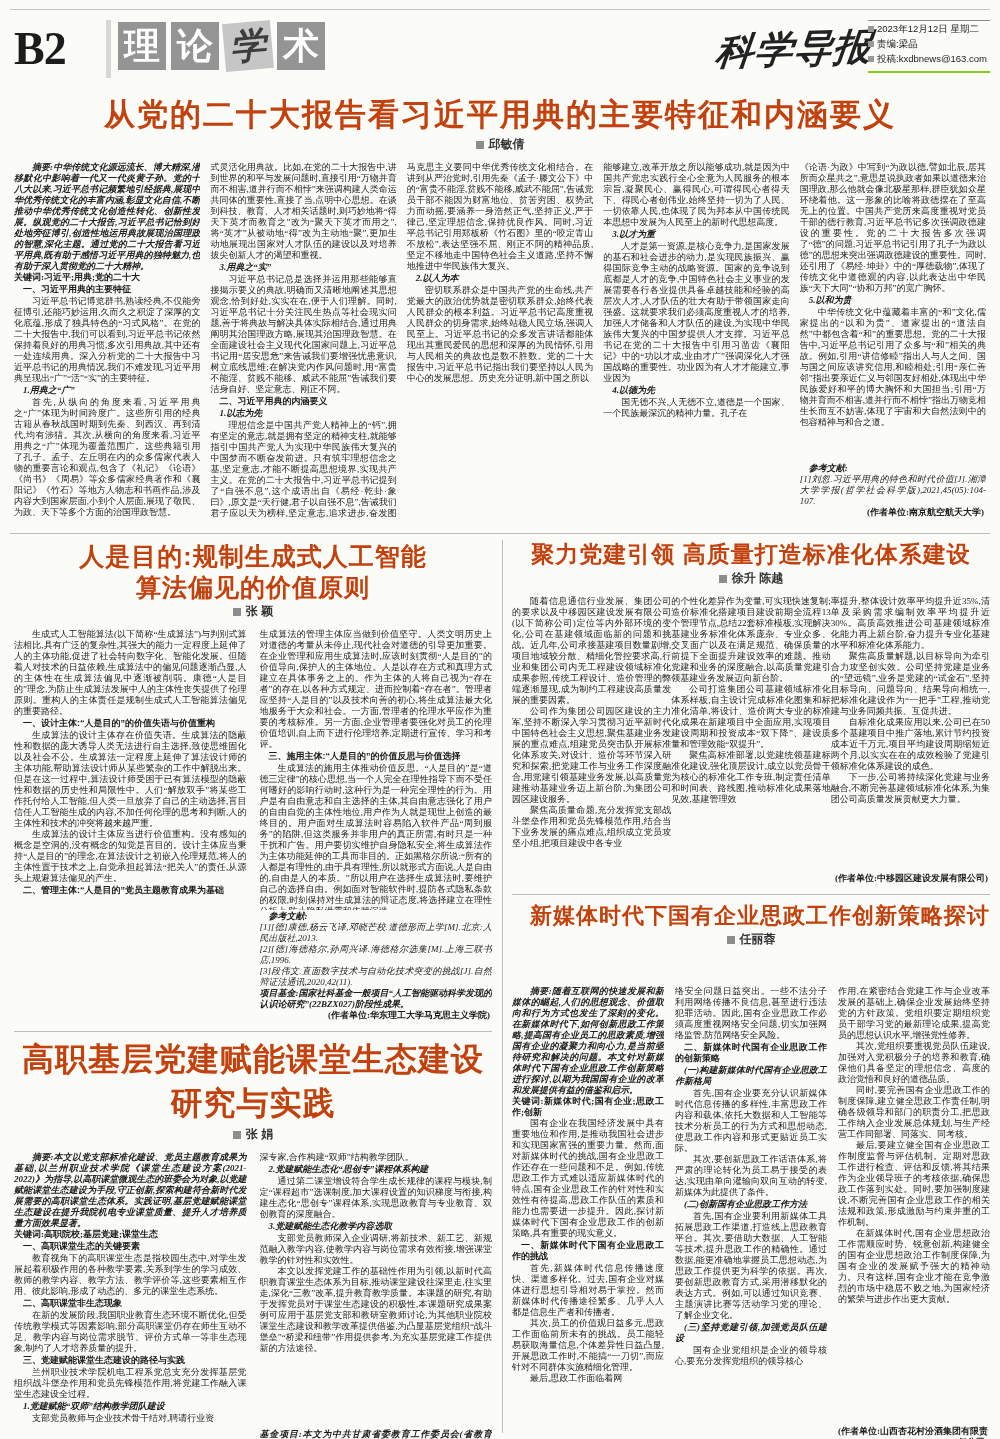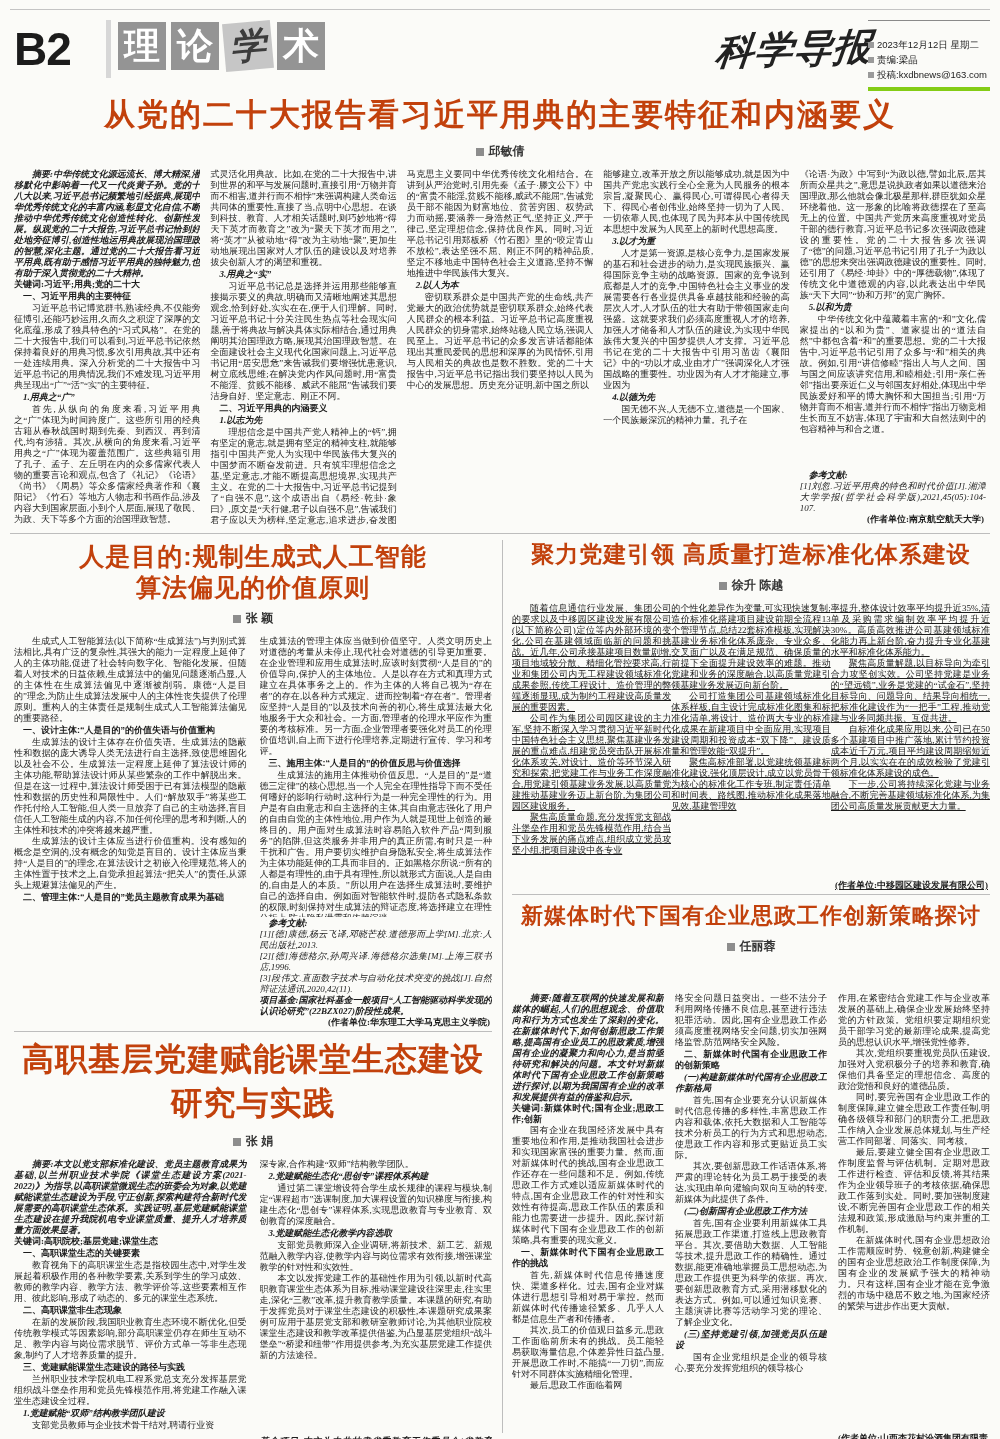--- a/index.html
+++ b/index.html
@@ -2,40 +2,40 @@
 <html><head>
 <meta charset="utf-8">
 <style>
   html,body{margin:0;padding:0;}
   body{width:1000px;height:1439px;position:relative;background:#fbfbf8;color:#1c1c1c;
        font-family:"Liberation Serif","DejaVu Serif",serif;overflow:hidden;}
   .topline{position:absolute;top:9px;left:10px;right:10px;height:1px;background:#c4c4c4;}
   
   .hdr{position:absolute;top:20px;left:14px;right:10px;height:66px;}
   .pageno{position:absolute;left:0;top:2px;font-size:46px;font-weight:bold;
-          font-family:Liberation Sans, sans-serif;letter-spacing:-1px;}
+          font-family:Liberation Serif, serif;letter-spacing:-1px;}
   .hdr-bar{position:absolute;left:92px;top:0;width:5px;height:58px;background:#d7d7d7;}
   .logo{position:absolute;left:104px;top:2px;display:flex;gap:5px;}
   .logo .ch{width:48px;height:48px;background:#949494;color:#fff;font-weight:bold;
             font-size:36px;display:flex;align-items:center;justify-content:center;
             font-family:"Liberation Sans","DejaVu Sans",sans-serif;}
   .logo .ch.alt{background:#c6c6c6;color:#3c3c3c;transform:rotate(-5deg);font-style:italic;}
   .masthead{position:absolute;left:702px;top:4px;font-size:38px;font-weight:bold;font-style:italic;
             letter-spacing:1px;transform:skewX(-8deg) rotate(-2deg);color:#222;
             font-family:"DejaVu Serif",serif;white-space:nowrap;}
   .infobox{position:absolute;right:0;top:0;width:122px;border-top:1px solid #8a8a8a;
-           border-bottom:4px solid #84cc16;padding:16px 0 5px 0;}
+           border-bottom:2px solid #84cc16;padding:0 0 5px 0;}
   .infobox .row{display:flex;align-items:center;font-size:9.5px;line-height:15px;white-space:nowrap;
                 font-family:"Liberation Sans","DejaVu Sans",sans-serif;color:#222;}
   .sq{display:inline-block;width:6px;height:6px;background:#9a9a9a;margin-right:3px;flex:0 0 auto;}
   
   .title{font-weight:bold;text-align:center;color:#c2410c;
          font-family:"Liberation Sans","DejaVu Sans",sans-serif;}
   .byline{display:flex;align-items:center;justify-content:center;gap:5px;
-          font-size:12px;font-weight:bold;color:#333;margin-top:7px;
+          font-size:12px;font-weight:bold;color:#333;margin-top:0;
           font-family:"Liberation Sans","DejaVu Sans",sans-serif;}
   .byline .sq{width:8px;height:8px;background:#8d8d8d;margin:0;}
   .cols{display:flex;margin-top:9px;}
   .col{flex:1;overflow:hidden;display:flex;flex-direction:column;
        font-size:9px;line-height:11px;text-align:justify;}
   .col .body{flex:1 1 auto;overflow:hidden;}
   .col .foot{flex:0 0 auto;}
   .blk{margin:0;}
   .blk.p{text-indent:2em;}
   .blk.abs{text-indent:2em;font-weight:600;color:#222;font-style:italic;}
@@ -56,24 +56,24 @@
   .vr{position:absolute;left:502px;top:540px;bottom:6px;width:1px;background:#bdbdbd;}
   .art-ai{position:absolute;top:541px;left:14px;width:478px;height:486px;}
   .art-ai .title{font-size:25px;line-height:31px;letter-spacing:1px;}
   .art-ai .cols{gap:13px;height:392px;}
   .hr-left{position:absolute;left:14px;width:478px;top:1031px;height:1px;background:#bdbdbd;}
   .art-voc{position:absolute;top:1038px;left:14px;width:478px;height:395px;}
   .art-voc .title{font-size:32px;letter-spacing:1px;}
   .art-voc .cols{gap:13px;height:332px;}
   .art-party{position:absolute;top:539px;left:512px;width:478px;height:350px;}
   .art-party .title{font-size:23px;letter-spacing:1px;}
-  .art-party .cols{gap:0;height:288px;text-decoration:underline;}
+  .art-party .cols{gap:0;height:288px;}
   .hr-right{position:absolute;left:512px;width:478px;top:894px;height:1px;background:#bdbdbd;}
   .art-media{position:absolute;top:901px;left:512px;width:478px;height:532px;}
-  .art-media .title{font-size:22px;letter-spacing:1px;}
+  .art-media .title{font-size:22px;letter-spacing:1px;text-align:right;}
   .art-media .cols{gap:11px;height:462px;margin-top:38px;}
 </style>
 </head>
 <body>
 
 <div class="topline"></div>
 
 <div class="hdr">
   <div class="pageno">B2</div>
   <div class="hdr-bar"></div>

